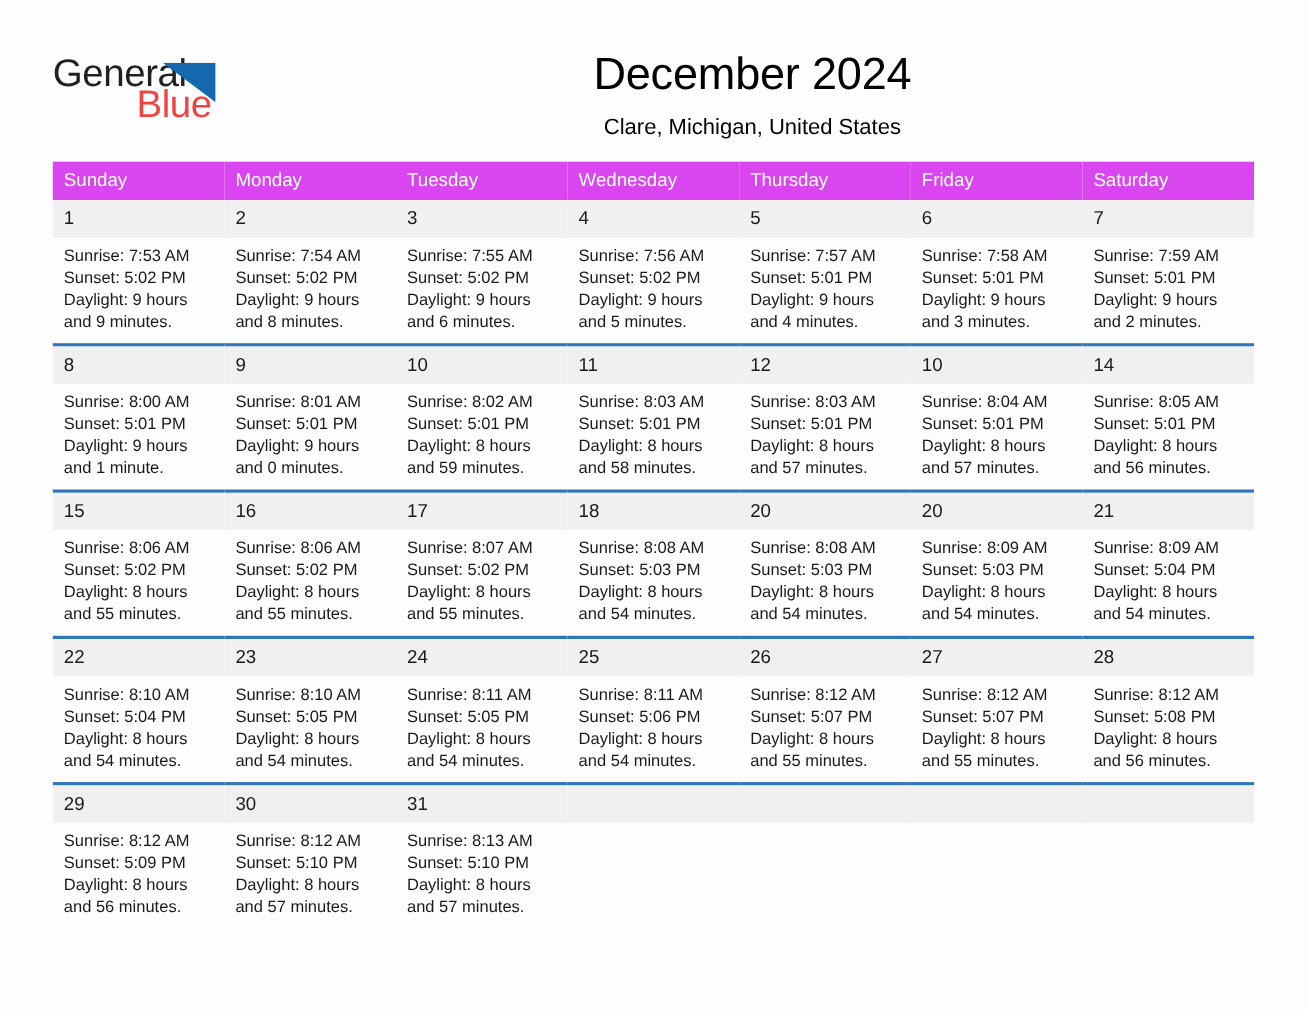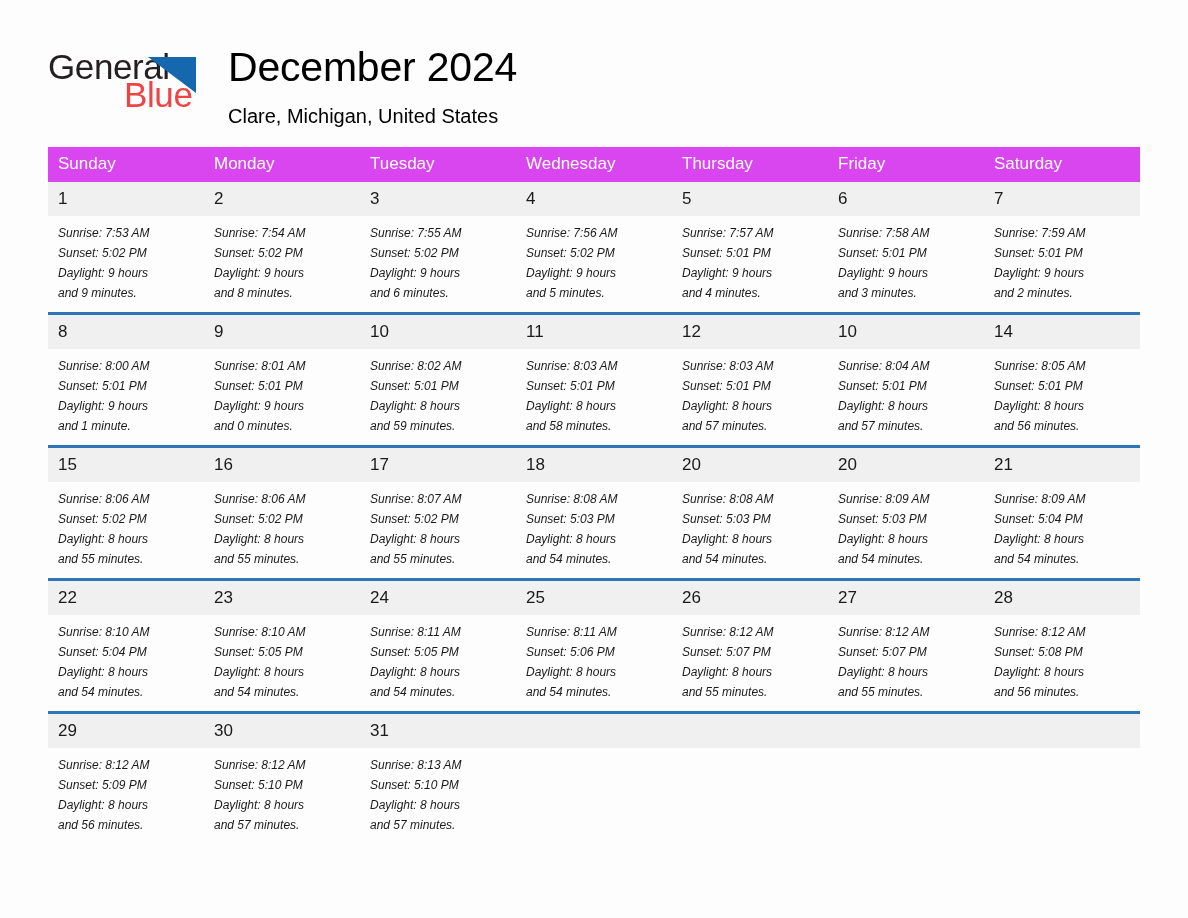--- a/index.html
+++ b/index.html
@@ -56,21 +56,21 @@
     left: 76px;
     top: 31px;
     font-size: 35px;
     color: #ef4444;
     letter-spacing: -0.4px;
     line-height: 1;
     font-weight: 400;
   }
 
   .title-block {
-    text-align: left;
+    text-align: center;
     flex: 1 1 auto;
     padding-top: 0px;
   }
   .cal-title {
     font-size: 41px;
     color: #000;
     line-height: 1.05;
     font-weight: 400;
     letter-spacing: -0.2px;
   }
@@ -123,24 +123,23 @@
     padding: 8px 0 9px 10px;
     min-height: 17px;
     box-sizing: content-box;
   }
   .daynum:empty::after {
     content: "\00a0";
   }
 
   .details {
     padding: 7px 0 0 10px;
-    font-size: 12px;
+    font-size: 15px;
     color: #1a1a1a;
     line-height: 20px;
-    font-style: italic;
   }
   .details div {
     white-space: nowrap;
   }
 
   
   .cell-body {
     height: 96px;
   }
 </style>

